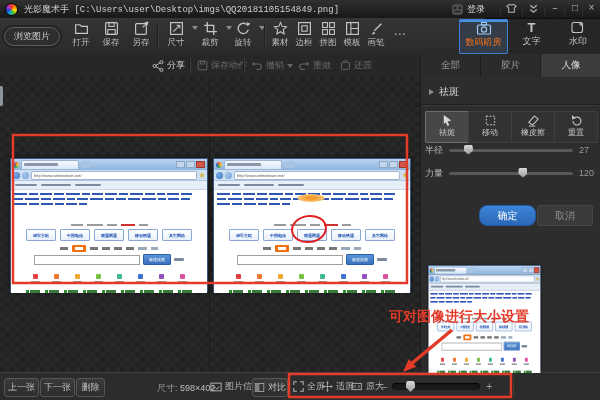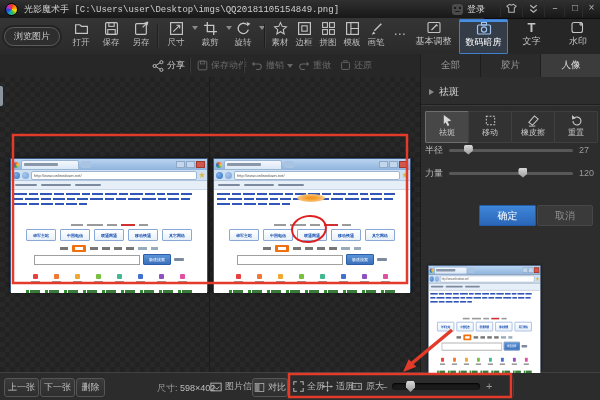--- a/index.html
+++ b/index.html
@@ -23,21 +23,21 @@
   #toolbar{left:0;top:18px;width:484px;height:36px;background:linear-gradient(#353535,#2a2a2a);border-bottom:1px solid #1c1c1c;}
   #browsebtn{position:absolute;left:4px;top:9px;width:54px;height:17px;border:1px solid #5c5c5c;border-radius:10px;background:#2e2e2e;box-shadow:0 0 0 2px #242424;display:flex;align-items:center;justify-content:center;font-size:9px;color:#ccc;}
   .tbtn{position:absolute;top:3px;width:28px;height:30px;text-align:center;}
   .tbtn svg{display:block;margin:0 auto;}
   .tbtn .lb{display:block;font-size:8.5px;color:#bdbdbd;margin-top:1px;white-space:nowrap;}
   .caret{position:absolute;top:8px;width:0;height:0;border-left:3px solid transparent;border-right:3px solid transparent;border-top:4px solid #8a8a8a;}
   .vsep{position:absolute;top:6px;width:1px;height:24px;background:#1f1f1f;box-shadow:1px 0 #3c3c3c;}
   .modebtn{position:absolute;top:1px;width:47px;height:33px;text-align:center;color:#c4c4c4;}
   .modebtn svg,.modebtn .tic{display:block;margin:1px auto 0;}
   .modebtn .lb{font-size:9px;display:block;margin-top:0px;white-space:nowrap;}
-  .modebtn.active{background:#343c48;border:1px solid #3f7fd0;box-shadow:inset 0 2px 0 #4a90e2;border-radius:1px;color:#ffffff;}
+  .modebtn.active{background:#343c48;border:1px solid #3f7fd0;box-shadow:inset 0 2px 0 #4a90e2;border-radius:1px;color:#f97316;}
   .tic{font-size:13px;font-weight:bold;line-height:15px;height:15px;}
   #actionbar{left:0;top:54px;width:600px;height:23px;background:#272727;border-bottom:1px solid #1c1c1c;}
   .abtn{position:absolute;top:0;height:23px;display:flex;align-items:center;gap:3px;font-size:9px;color:#cfcfcf;}
   .abtn.dis{color:#6a6a6a;}
   .ptab{position:absolute;top:0;height:23px;width:59px;display:flex;align-items:center;justify-content:center;font-size:9.5px;color:#9a9a9a;background:#2b2b2b;border-left:1px solid #1e1e1e;}
   .ptab.active{background:#3c3c3c;color:#e2e2e2;}
 
   
   #canvas{left:0;top:77px;width:420px;height:295px;background-color:#222;
     background-image:linear-gradient(45deg,#282828 25%,transparent 25%,transparent 75%,#282828 75%),
@@ -101,21 +101,21 @@
   #pdiv1{position:absolute;left:0px;top:27px;width:180px;height:1px;background:#1f1f1f;box-shadow:0 1px 0 #3a3a3a;}
   .toolbtn{position:absolute;top:34px;width:42px;height:30px;background:#323232;border:1px solid #3f3f3f;border-radius:1px;text-align:center;color:#c8c8c8;}
   .toolbtn.active{background:#474747;border-color:#6e6e6e;}
   .toolbtn svg{display:block;margin:2px auto 0;}
   .toolbtn .lb{font-size:8px;display:block;margin-top:0;white-space:nowrap;}
   .srow2{position:absolute;left:4px;width:172px;height:14px;display:flex;align-items:center;}
   .srow2 .lab{font-size:9px;color:#b8b8b8;width:24px;}
   .track{position:relative;flex:1;height:3px;background:#585858;border-radius:2px;margin-right:6px;}
   .knob{position:absolute;top:-4px;width:9px;height:10px;background:linear-gradient(#d8d8d8,#9a9a9a);clip-path:polygon(15% 0,85% 0,100% 22%,100% 62%,50% 100%,0 62%,0 22%);}
   .srow2 .val{font-size:9px;color:#9a9a9a;width:18px;text-align:left;}
-  #okbtn{position:absolute;left:58px;top:128px;width:55px;height:19px;background:linear-gradient(#3e86d8,#2a66b8);border:1px solid #245ba6;border-radius:1px;color:#fff;font-size:10px;display:flex;align-items:center;justify-content:center;}
+  #okbtn{position:absolute;left:58px;top:128px;width:55px;height:19px;background:linear-gradient(#3e86d8,#2a66b8);border:1px solid #245ba6;border-radius:8px;color:#fff;font-size:10px;display:flex;align-items:center;justify-content:center;}
   #cancelbtn{position:absolute;left:116px;top:128px;width:54px;height:19px;background:#3a3a3a;border:1px solid #474747;border-radius:2px;color:#8f8f8f;font-size:10px;display:flex;align-items:center;justify-content:center;}
 
   
   #statusbar{left:0;top:372px;width:600px;height:28px;background:#2c2c2c;border-top:1px solid #404040;z-index:5;}
   .sbtn2{position:absolute;top:5px;height:17px;border:1px solid #565656;border-radius:3px;background:linear-gradient(#3a3a3a,#2e2e2e);color:#c0c0c0;font-size:9px;display:flex;align-items:center;justify-content:center;}
   .stext{position:absolute;top:9px;font-size:9px;color:#9a9a9a;white-space:nowrap;}
   .sicon{position:absolute;top:7px;display:flex;align-items:center;gap:3px;font-size:9px;color:#b5b5b5;}
   #ztrack{position:absolute;left:392px;top:10px;width:88px;height:7px;background:#1a1a1a;border-radius:4px;box-shadow:inset 0 1px 2px #000;}
   #zknob{position:absolute;left:14px;top:-2px;width:9px;height:11px;background:linear-gradient(#d8d8d8,#9a9a9a);clip-path:polygon(15% 0,85% 0,100% 20%,100% 60%,50% 100%,0 60%,0 20%);}
   .zpm{position:absolute;top:8px;font-size:11px;color:#9a9a9a;line-height:10px;}
@@ -238,28 +238,20 @@
       <svg width="15" height="15" viewBox="0 0 14 14">
           <path d="M5,9 L11.5,2.5" stroke="#c6c6c6" stroke-width="1.3" fill="none"></path>
           <polygon points="4.2,9.8 6,11.6 2.5,12.8" fill="#c6c6c6"></polygon>
         </svg>
       <span class="lb">画笔</span>
     </div>
     <div class="tbtn" style="left:386px;top:6px">
       <span style="font-size:12px;color:#bdbdbd;letter-spacing:1px;">⋯</span>
     </div>
 
-    <div class="modebtn" style="left:410px">
-      <svg width="16" height="15" viewBox="0 0 16 15">
-          <rect x="2" y="2.5" width="12" height="10" rx="1" fill="none" stroke="#c4c4c4" stroke-width="1.1"></rect>
-          <path d="M5.5,10 L10.5,5" stroke="#c4c4c4" stroke-width="1.2"></path>
-          <path d="M10,4.5 l1.5,1.5" stroke="#c4c4c4" stroke-width="1.2"></path>
-        </svg>
-      <span class="lb">基本调整</span>
-    </div>
     <div class="modebtn active" style="left:459px">
       <svg width="16" height="15" viewBox="0 0 16 15">
           <rect x="5.5" y="1.5" width="5" height="2.5" fill="none" stroke="#9fc6f2" stroke-width="1.1"></rect>
           <rect x="1.5" y="4" width="13" height="9" rx="1" fill="none" stroke="#9fc6f2" stroke-width="1.2"></rect>
           <circle cx="8" cy="8.5" r="2.6" fill="none" stroke="#9fc6f2" stroke-width="1.2"></circle>
         </svg>
       <span class="lb">数码暗房</span>
     </div>
     <div class="modebtn" style="left:508px">
       <span class="tic">T</span>
@@ -881,14 +873,15 @@
     <span id="ssep"></span>
   </div>
 
   <svg id="overlay" class="abs" width="600" height="400" viewBox="0 0 600 400">
     <rect x="13" y="135" width="394" height="148" fill="none" stroke="#e23b2a" stroke-width="2.5"></rect>
     <rect x="289" y="374" width="222" height="23" fill="none" stroke="#e23b2a" stroke-width="2.5"></rect>
     <ellipse cx="309" cy="229" rx="17" ry="13" fill="none" stroke="#e02020" stroke-width="2" transform="rotate(-8 309 229)"></ellipse>
     <line x1="452" y1="330" x2="411" y2="364" stroke="#e23b2a" stroke-width="3.5"></line>
     <polygon points="403,372 408.7,359.2 416.3,366.8" fill="#e23b2a"></polygon>
   </svg>
+  <div id="tiptext">可对图像进行大小设置</div>
 
 </div>
 
 </body></html>

